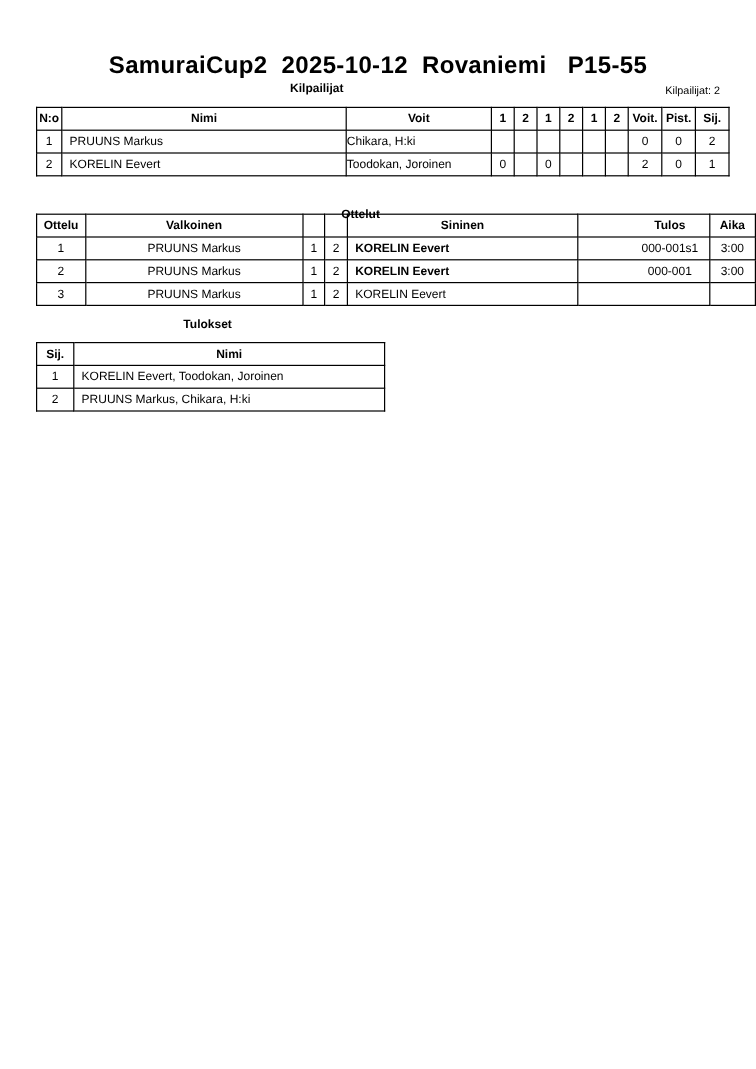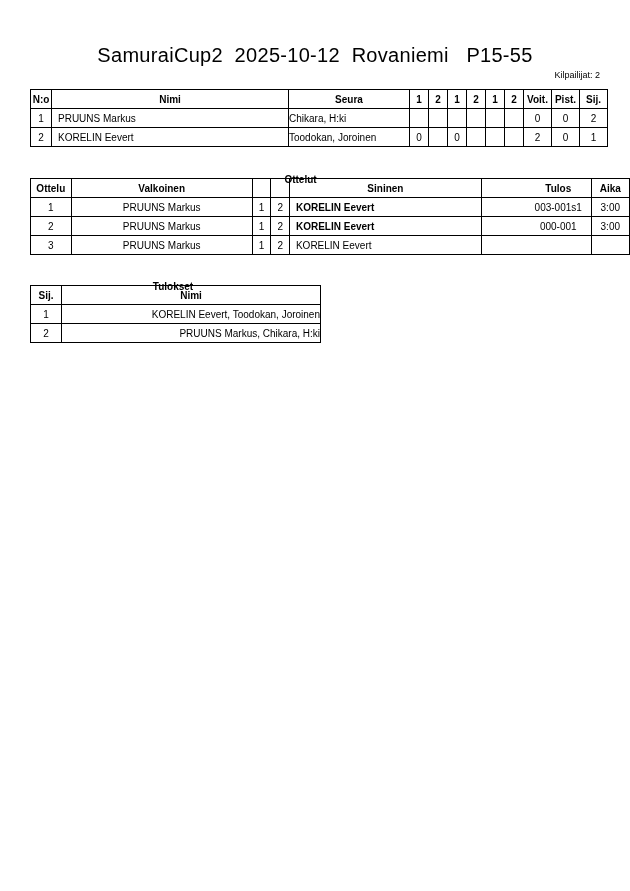--- a/index.html
+++ b/index.html
@@ -20,21 +20,21 @@
     width: 630px;
     height: 891px;
   }
   .doc-title {
     position: absolute;
     top: 44px;
     left: 0;
     width: 630px;
     text-align: center;
     font-size: 20px;
-    font-weight: normal;
+    font-weight: bold;
     letter-spacing: 0.3px;
     white-space: pre;
   }
 
   
   .kilpailijat-heading {
     position: absolute;
     top: 69px;
     left: 30px;
     width: 468px;
@@ -113,21 +113,21 @@
   .o-pt      { width: 18px;  text-align: center; }
   .o-sin     { width: 190px; text-align: center; }
   .o-sin-v   { width: 190px; text-align: left; padding-left: 6px; }
   .o-tulos   { width: 66px;  text-align: center; padding-left: 44px; }
   .o-aika    { width: 38px;  text-align: center; }
   .bold      { font-weight: bold; }
 
   
   .tulokset-heading {
     position: absolute;
-    top: 281px;
+    top: 265px;
     left: 30px;
     width: 286px;
     text-align: center;
     font-size: 10px;
     font-weight: bold;
   }
   .tbl-tulokset {
     position: absolute;
     top: 285px;
     left: 30px;
@@ -136,37 +136,38 @@
     height: 18px;
     font-weight: bold;
     text-align: center;
     font-size: 10px;
   }
   .tbl-tulokset td {
     height: 18px;
   }
   .t-sij   { width: 30px;  text-align: center; }
   .t-nimi  { width: 252px; text-align: center; }
-  .t-nimi-v{ width: 252px; text-align: right; padding-left: 6px; }
+  .t-nimi-v{ width: 252px; text-align: left; padding-left: 6px; }
 </style>
 </head>
 <body>
 
 <div class="page">
 
   <div class="doc-title">SamuraiCup2  2025-10-12  Rovaniemi   P15-55</div>
 
+  <div class="kilpailijat-heading">Kilpailijat</div>
   <div class="kilpailijat-count">Kilpailijat: 2</div>
 
   <table class="tbl-kilpailijat">
     <thead>
       <tr>
         <th class="k-no">N:o</th>
         <th class="k-nimi">Nimi</th>
-        <th class="k-seura">Seura</th>
+        <th class="k-seura">Voit</th>
         <th class="k-m">1</th>
         <th class="k-m">2</th>
         <th class="k-m">1</th>
         <th class="k-m">2</th>
         <th class="k-m">1</th>
         <th class="k-m">2</th>
         <th class="k-tot">Voit.</th>
         <th class="k-tot">Pist.</th>
         <th class="k-tot">Sij.</th>
       </tr>
@@ -217,21 +218,21 @@
         <th class="o-aika">Aika</th>
       </tr>
     </thead>
     <tbody>
       <tr>
         <td class="o-ottelu">1</td>
         <td class="o-valk">PRUUNS Markus</td>
         <td class="o-pt">1</td>
         <td class="o-pt">2</td>
         <td class="o-sin-v bold">KORELIN Eevert</td>
-        <td class="o-tulos">003-001s1</td>
+        <td class="o-tulos">000-001s1</td>
         <td class="o-aika">3:00</td>
       </tr>
       <tr>
         <td class="o-ottelu">2</td>
         <td class="o-valk">PRUUNS Markus</td>
         <td class="o-pt">1</td>
         <td class="o-pt">2</td>
         <td class="o-sin-v bold">KORELIN Eevert</td>
         <td class="o-tulos">000-001</td>
         <td class="o-aika">3:00</td>

